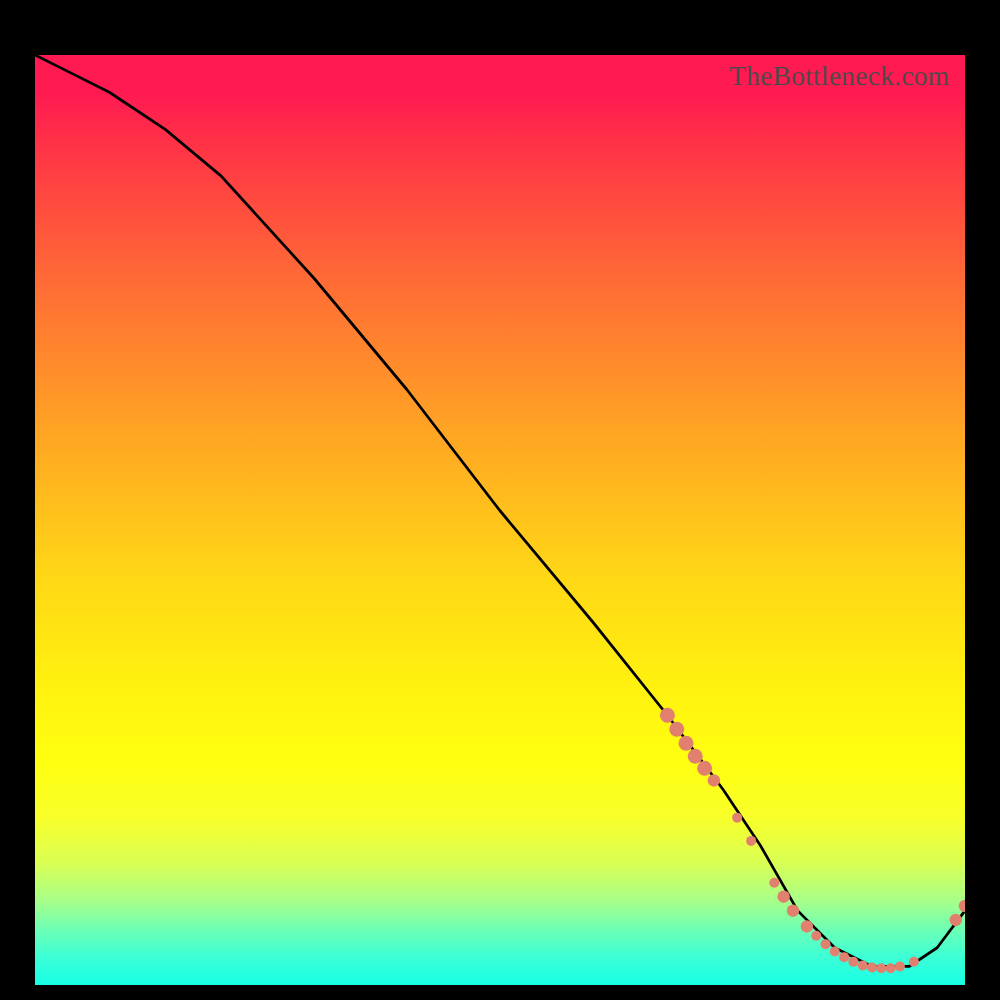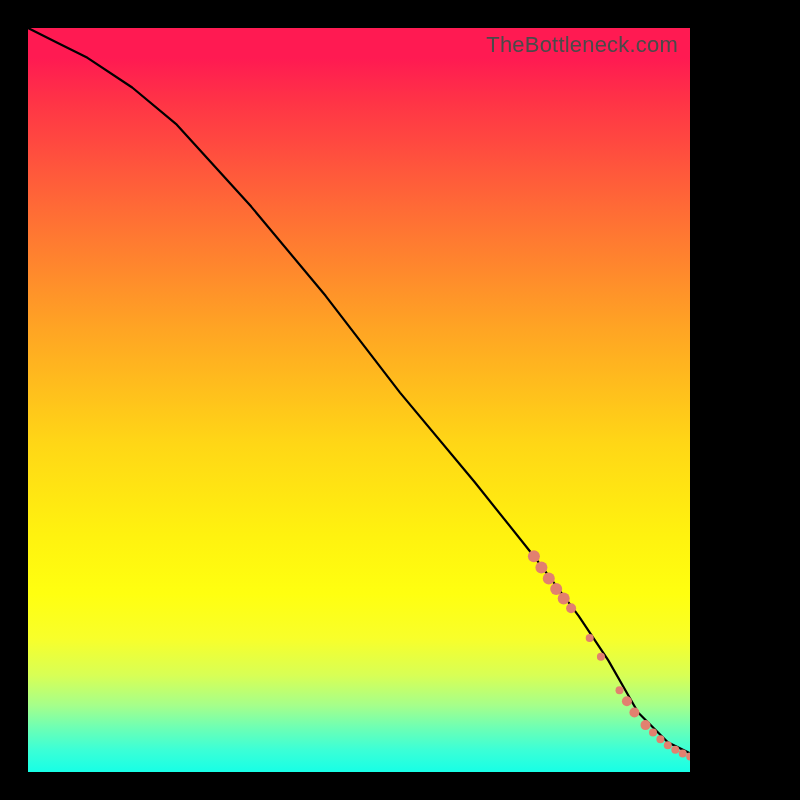--- a/index.html
+++ b/index.html
@@ -11,25 +11,26 @@
   }
   .frame {
     position: absolute;
     top: 0;
     left: 0;
     width: 800px;
     height: 800px;
   }
   .plot-area {
     position: absolute;
-    top: 28px;
+    top: 44px;
     left: 28px;
-    width: 662px;
+    width: 744px;
     height: 744px;
     overflow: hidden;
+    font-family: Liberation Serif, serif;
   }
   .gradient-bg {
     position: absolute;
     top: 0; left: 0; right: 0; bottom: 0;
     background: linear-gradient(to bottom,
       #ff1a52 0%,
       #ff1a52 4%,
       #ff3446 10%,
       #ff6a36 24%,
       #ffa324 40%,

